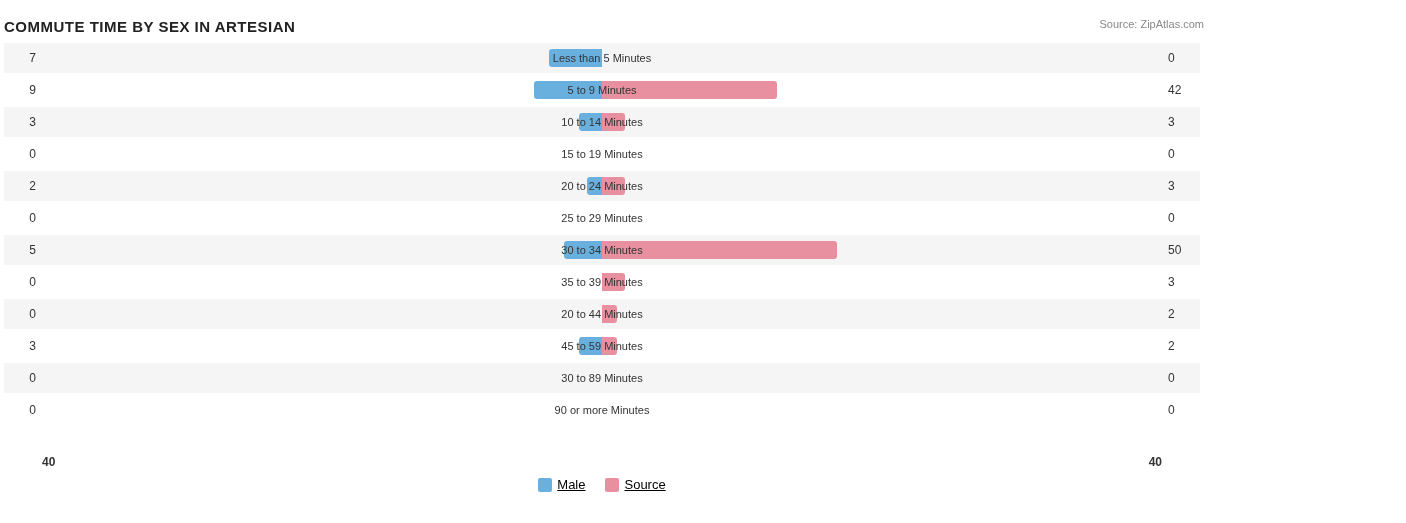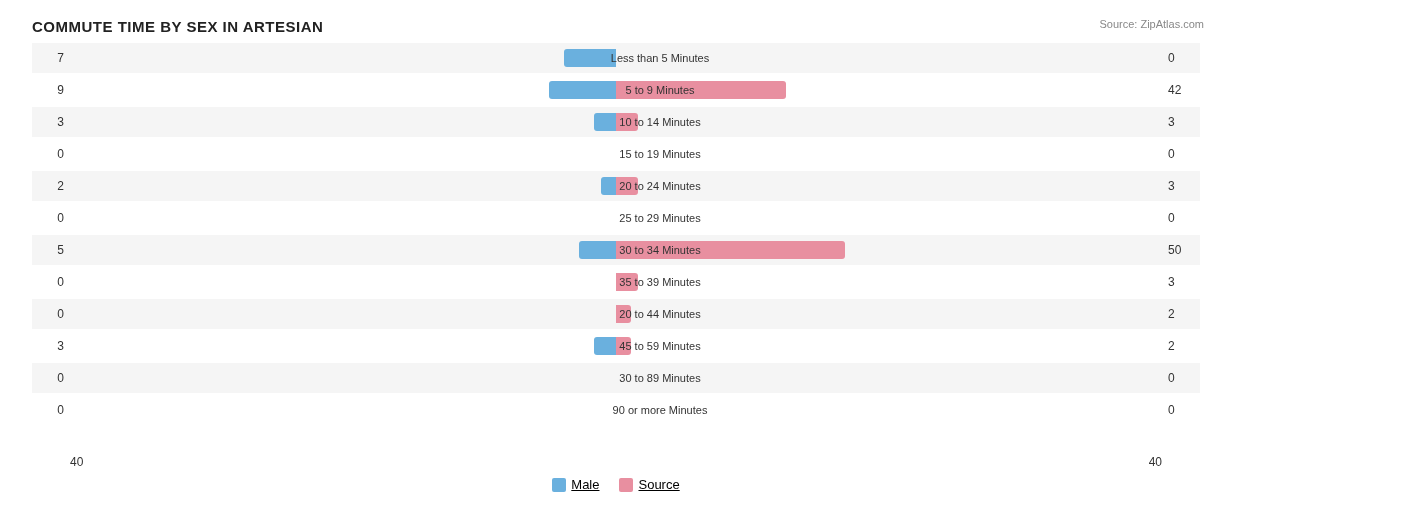--- a/index.html
+++ b/index.html
@@ -6,21 +6,21 @@
     body {
       font-family: Arial, sans-serif;
       background: #fff;
       width: 1406px;
       height: 523px;
       overflow: hidden;
     }
     .chart-container {
       width: 1220px;
       height: 523px;
-      padding: 18px 20px 40px 32px;
+      padding: 18px 20px 40px 4px;
       position: relative;
     }
     .chart-title {
       font-size: 15px;
       font-weight: bold;
       text-transform: uppercase;
       color: #222;
       margin-bottom: 8px;
       letter-spacing: 0.5px;
     }
@@ -82,21 +82,20 @@
     }
     .label-center {
       position: absolute;
       left: 50%;
       transform: translateX(-50%);
       font-size: 11px;
       color: #333;
       white-space: nowrap;
       z-index: 10;
       pointer-events: none;
-      margin-left: 44px;
     }
     .male-bar {
       background: #6ab0de;
       height: 18px;
       border-radius: 3px 0 0 3px;
       display: flex;
       align-items: center;
       justify-content: flex-end;
       min-width: 0;
     }
@@ -135,20 +134,21 @@
       width: 14px;
       height: 14px;
       border-radius: 2px;
     }
     .axis-values {
       display: flex;
       justify-content: space-between;
       font-size: 12px;
       color: #333;
       padding: 2px 38px;
+      font-weight: bold;
     }
   </style>
 </head>
 <body>
 
 <div class="chart-container">
   <div class="chart-title">COMMUTE TIME BY SEX IN ARTESIAN</div>
   <div class="source-label">Source: ZipAtlas.com</div>
 
   <div class="chart-area" id="chart-rows">

